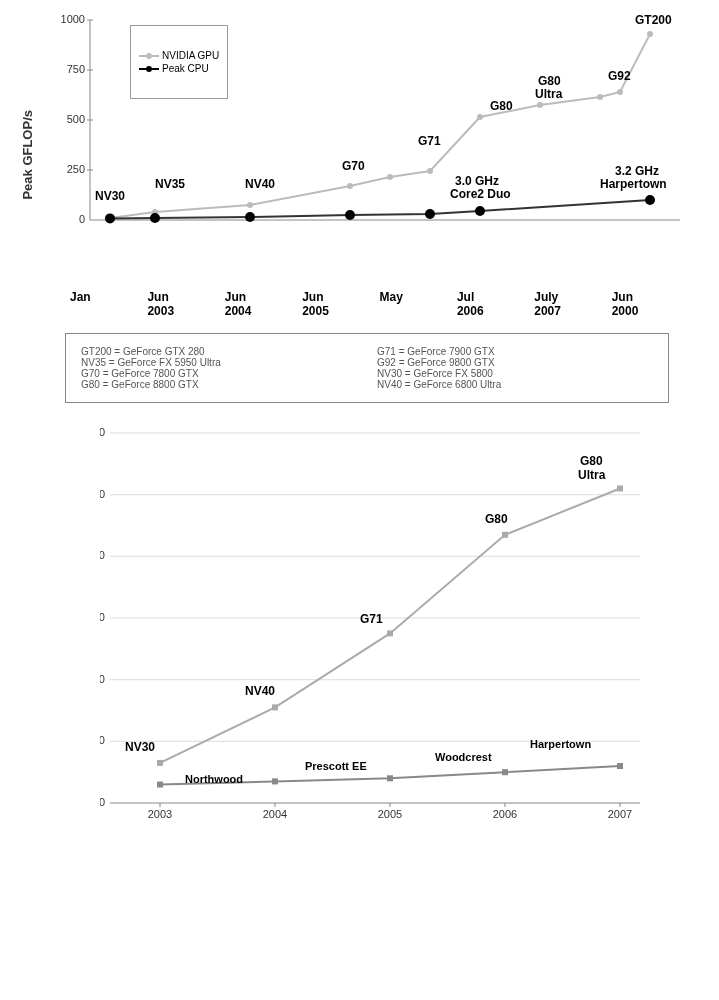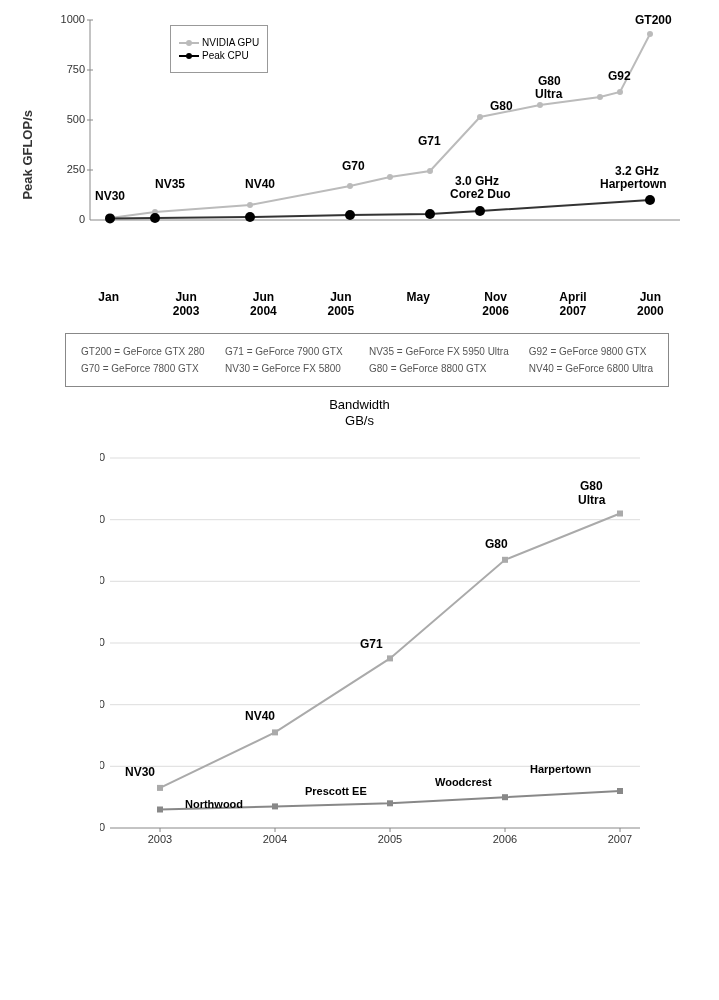--- a/index.html
+++ b/index.html
@@ -42,23 +42,22 @@
       text-align: center;
       line-height: 1.2;
     }
     .chart-svg { display: block; }
     .legend-box-1 {
       position: absolute;
       top: 15px;
       left: 120px;
       border: 1px solid #999;
       background: #fff;
-      padding: 9px 8px;
+      padding: 22px 8px;
       font-size: 10px;
-      margin-left: 40px;
     }
     .legend-row {
       display: flex;
       align-items: center;
       margin: 2px 0;
     }
     .legend-marker {
       width: 20px;
       height: 2px;
       margin-right: 3px;
@@ -72,36 +71,35 @@
       width: 6px; height: 6px;
       border-radius: 50%;
       top: -2px; left: 7px;
     }
     .legend-marker.gpu::after { background: #bbb; }
     .legend-marker.cpu::after { background: #000; }
     .x-axis-labels {
       display: flex;
       font-size: 12px;
       font-weight: bold;
-      text-align: center;
     }
     .x-label { flex: 1; }
     .x-label .month { display: block; }
     .x-label .year { display: block; }
     .gpu-table {
       border: 1px solid #888;
       margin: 10px 40px 10px 55px;
       padding: 12px 15px;
       font-size: 10px;
       color: #555;
     }
     .gpu-table-grid {
       display: grid;
-      grid-template-columns: 1fr 1fr 1fr 1fr;
-      gap: 6px 20px;
+      grid-template-columns: 1fr 1fr;
+      gap: 0 20px;
     }
     .gpu-entry { white-space: nowrap; }
     .gpu-code { font-weight: 500; }
     .data-label {
       font-size: 12px;
       font-weight: bold;
       fill: #000;
     }
     .data-label-sm {
       font-size: 11px;
@@ -205,25 +203,25 @@
       </div>
     <div class="x-label">
         <span class="month">Jun</span>
         <span class="year">2005</span>
       </div>
     <div class="x-label">
         <span class="month">May</span>
         <span class="year"></span>
       </div>
     <div class="x-label">
-        <span class="month">Nov</span>
+        <span class="month">Jul</span>
         <span class="year">2006</span>
       </div>
     <div class="x-label">
-        <span class="month">April</span>
+        <span class="month">July</span>
         <span class="year">2007</span>
       </div>
     <div class="x-label">
         <span class="month">Jun</span>
         <span class="year">2000</span>
       </div>
   </div>
 </div>
 
 <div class="gpu-table">
@@ -233,24 +231,20 @@
       <div class="gpu-entry"><span class="gpu-code">NV35</span> = GeForce FX 5950 Ultra</div>
       <div class="gpu-entry"><span class="gpu-code">G92</span> = GeForce 9800 GTX</div>
       <div class="gpu-entry"><span class="gpu-code">G70</span> = GeForce 7800 GTX</div>
       <div class="gpu-entry"><span class="gpu-code">NV30</span> = GeForce FX 5800</div>
       <div class="gpu-entry"><span class="gpu-code">G80</span> = GeForce 8800 GTX</div>
       <div class="gpu-entry"><span class="gpu-code">NV40</span> = GeForce 6800 Ultra</div>
     </div>
 </div>
 
 <div class="chart-container">
-  <div class="y-label-2">
-    <div>Bandwidth</div>
-    <div>GB/s</div>
-  </div>
   <svg class="chart-svg chart2" width="560" height="400">
 
     <line class="grid-line" x1="10" y1="318.3" x2="540" y2="318.3"></line>
     <line class="grid-line" x1="10" y1="256.7" x2="540" y2="256.7"></line>
     <line class="grid-line" x1="10" y1="195" x2="540" y2="195"></line>
     <line class="grid-line" x1="10" y1="133.3" x2="540" y2="133.3"></line>
     <line class="grid-line" x1="10" y1="71.7" x2="540" y2="71.7"></line>
     <line class="grid-line" x1="10" y1="10" x2="540" y2="10"></line>
     <line class="axis-line" x1="10" y1="380" x2="540" y2="380"></line>
 

